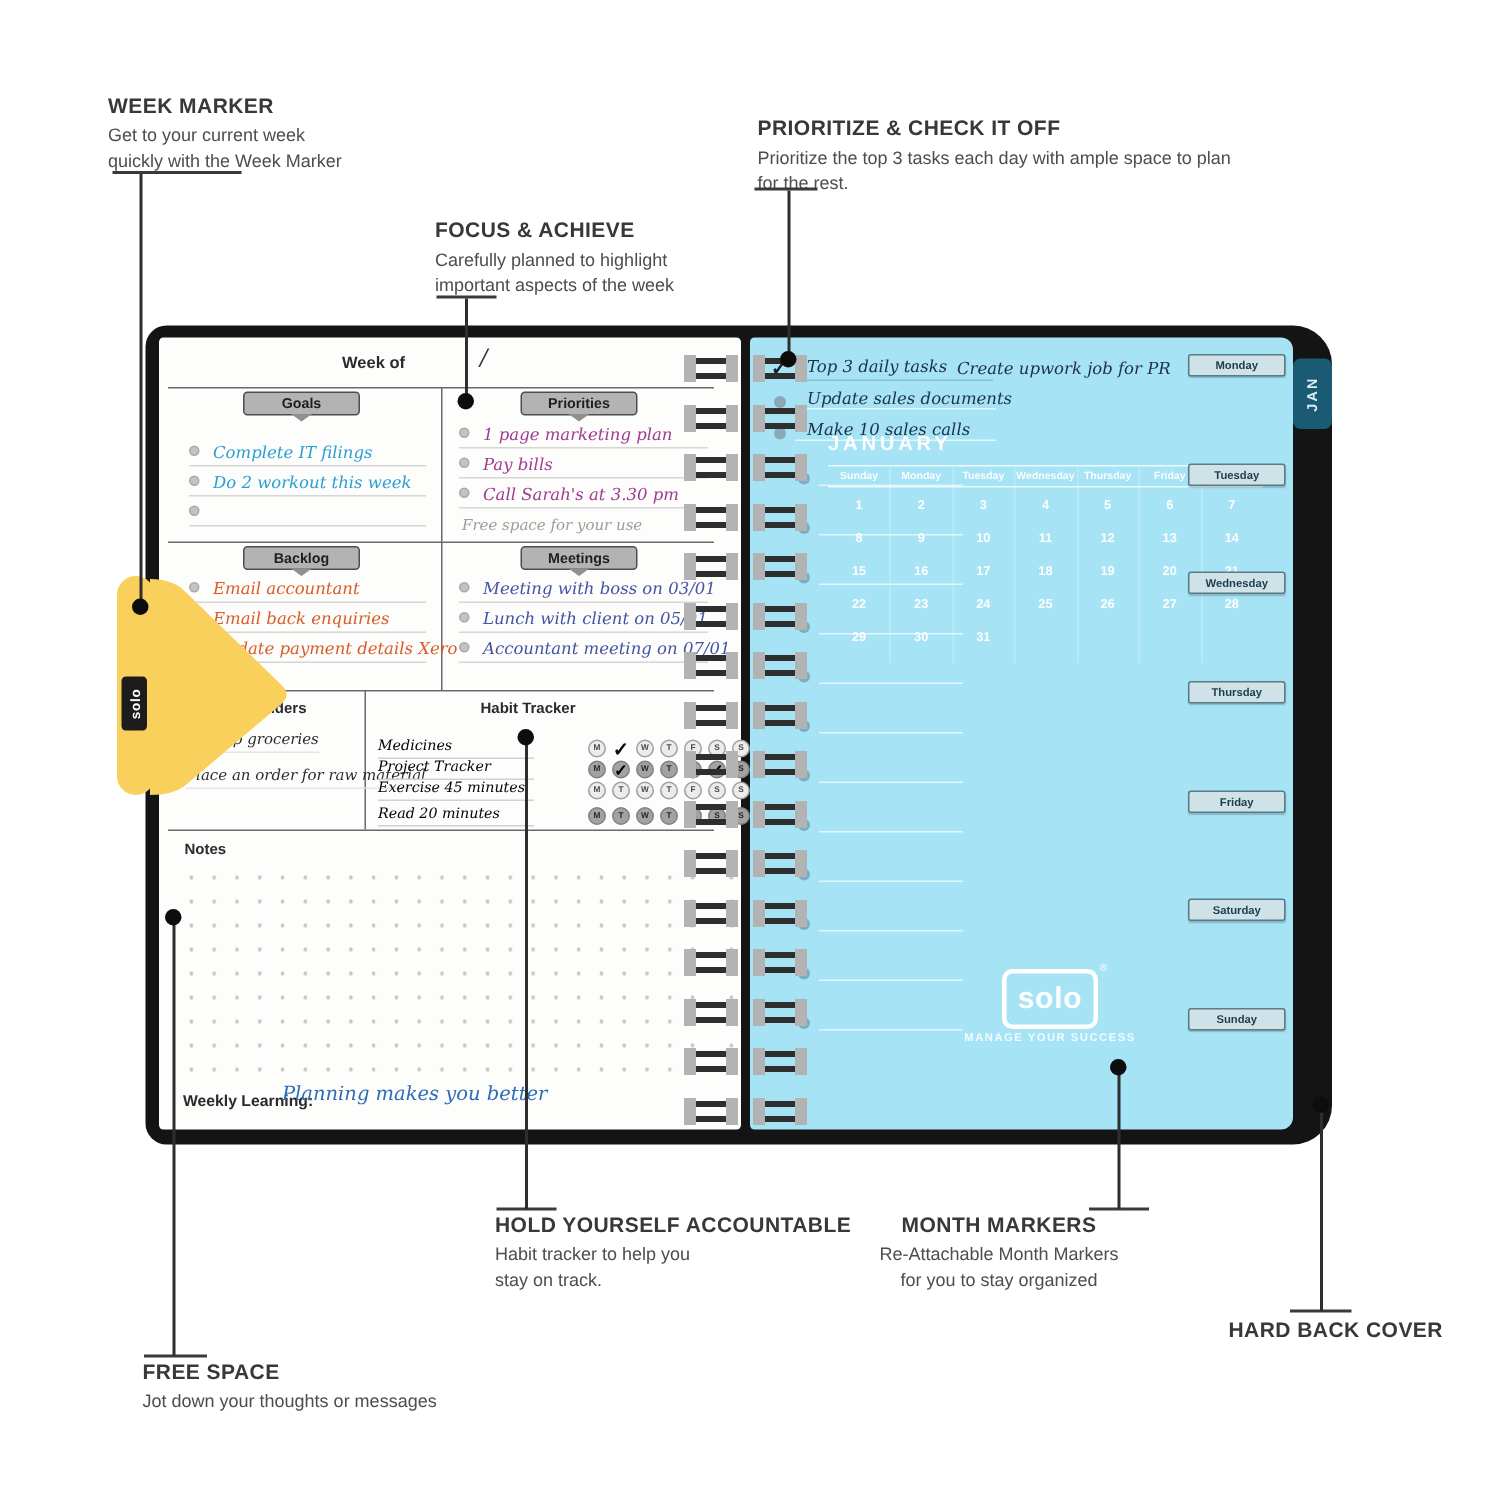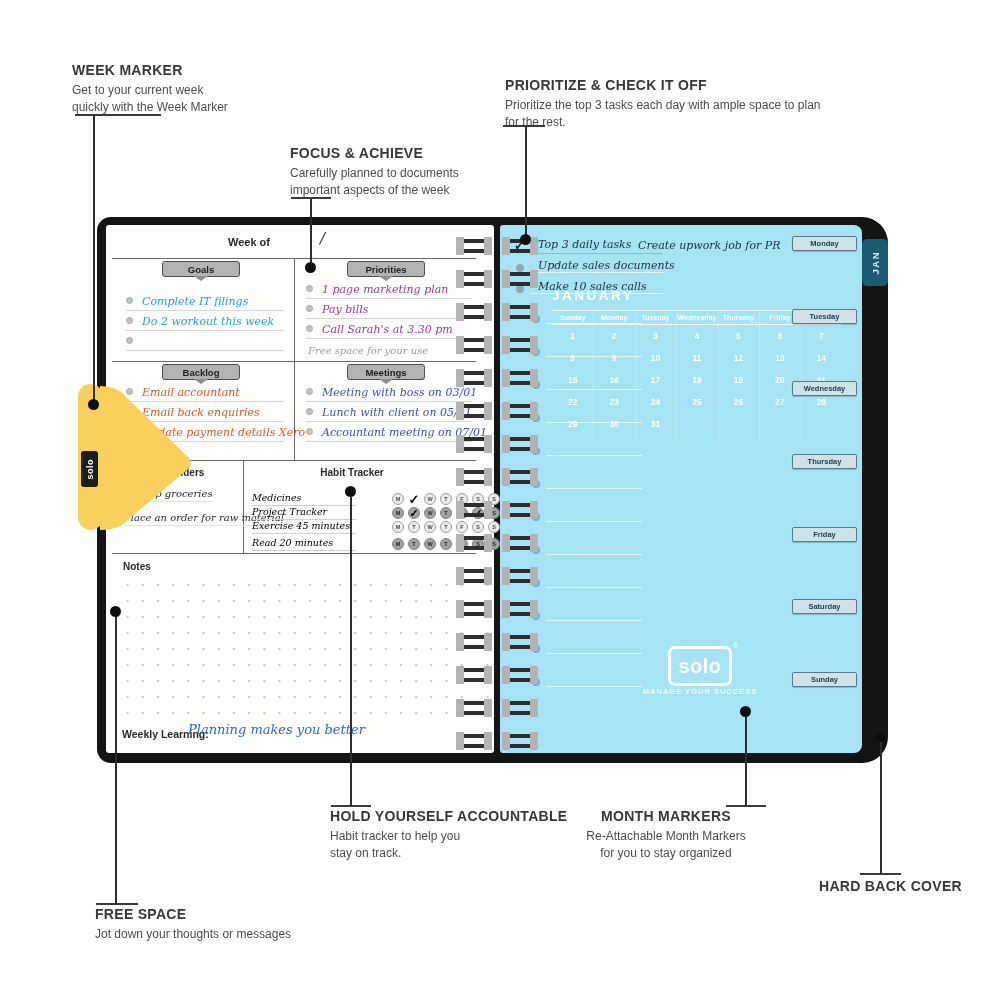--- a/index.html
+++ b/index.html
@@ -98,21 +98,21 @@
 
 <div class="stage">
 
   <div class="co" style="left:72px;top:62px;">
     <div class="co-title">WEEK MARKER</div>
     <div class="co-body">Get to your current week</div>
     <div class="co-body">quickly with the Week Marker</div>
   </div>
   <div class="co" style="left:290px;top:145px;">
     <div class="co-title">FOCUS &amp; ACHIEVE</div>
-    <div class="co-body">Carefully planned to documents</div>
+    <div class="co-body">Carefully planned to highlight</div>
     <div class="co-body">important aspects of the week</div>
   </div>
   <div class="co" style="left:505px;top:77px;">
     <div class="co-title">PRIORITIZE &amp; CHECK IT OFF</div>
     <div class="co-body">Prioritize the top 3 tasks each day with ample space to plan</div>
     <div class="co-body">for the rest.</div>
   </div>
   <div class="co" style="left:330px;top:808px;">
     <div class="co-title">HOLD YOURSELF ACCOUNTABLE</div>
     <div class="co-body">Habit tracker to help you</div>

